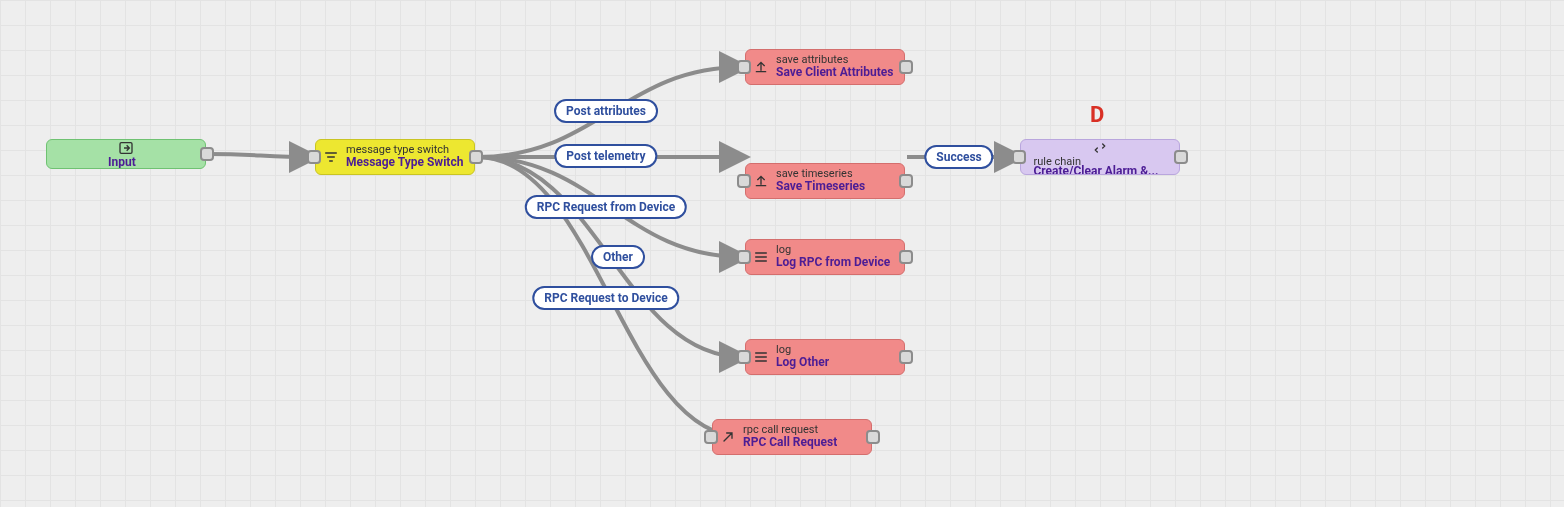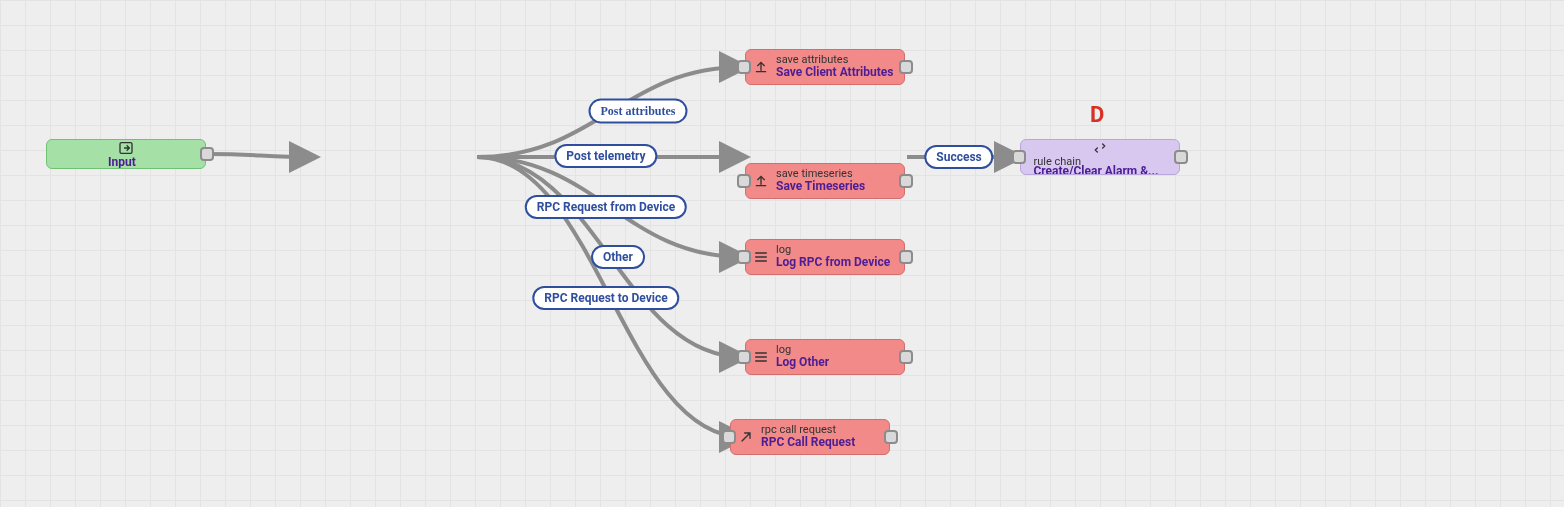--- a/index.html
+++ b/index.html
@@ -126,20 +126,33 @@
         <rect x="3" y="4" width="18" height="16" rx="2"></rect>
           <path d="M9 12h8M13 8l4 4-4 4"></path>
       </svg>
     </div>
     <div class="texts">
       <span class="name">Input</span>
     </div>
     <div class="port out"></div>
   </div>
 
+  <div class="node yellow" id="n-switch" style="left: 315px; top: 139px; width: 160px; height: 36px;">
+    <div class="icon">
+      <svg width="16" height="16" viewBox="0 0 24 24" fill="none" stroke="#333" stroke-width="2" stroke-linecap="round">
+        <path d="M4 6h16M7 12h10M10 18h4"></path>
+      </svg>
+    </div>
+    <div class="texts">
+      <span class="type">message type switch</span>
+      <span class="name">Message Type Switch</span>
+    </div>
+    <div class="port in"></div>
+    <div class="port out"></div>
+  </div>
 
   <div class="node red" id="n-save_attr" style="left: 745px; top: 49px; width: 160px; height: 36px;">
     <div class="icon">
       <svg width="16" height="16" viewBox="0 0 24 24" fill="none" stroke="#333" stroke-width="2" stroke-linecap="round">
         <path d="M12 17V5M7 10l5-5 5 5M5 19h14"></path>
       </svg>
     </div>
     <div class="texts">
       <span class="type">save attributes</span>
       <span class="name">Save Client Attributes</span>
@@ -183,21 +196,21 @@
       </svg>
     </div>
     <div class="texts">
       <span class="type">log</span>
       <span class="name">Log Other</span>
     </div>
     <div class="port in"></div>
     <div class="port out"></div>
   </div>
 
-  <div class="node red" id="n-rpc_call" style="left: 730px; top: 419px; width: 160px; height: 36px;">
+  <div class="node red" id="n-rpc_call" style="left: 712px; top: 419px; width: 160px; height: 36px;">
     <div class="icon">
       <svg width="16" height="16" viewBox="0 0 24 24" fill="none" stroke="#333" stroke-width="2" stroke-linecap="round">
         <path d="M6 18L18 6M10 6h8v8"></path>
       </svg>
     </div>
     <div class="texts">
       <span class="type">rpc call request</span>
       <span class="name">RPC Call Request</span>
     </div>
     <div class="port in"></div>
@@ -211,19 +224,19 @@
       </svg>
     </div>
     <div class="texts">
       <span class="type">rule chain</span>
       <span class="name">Create/Clear Alarm &amp;...</span>
     </div>
     <div class="port in"></div>
     <div class="port out"></div>
   </div>
 
-<div class="edge-label" style="left: 638px; top: 111px; font-family: Liberation Serif, serif;">Post attributes</div>
+<div class="edge-label" style="left: 606px; top: 111px;">Post attributes</div>
     <div class="edge-label" style="left: 606px; top: 156px;">Post telemetry</div>
     <div class="edge-label" style="left: 606px; top: 207px;">RPC Request from Device</div>
     <div class="edge-label" style="left: 586px; top: 257px; margin-left: 32px;">Other</div>
     <div class="edge-label" style="left: 606px; top: 298px;">RPC Request to Device</div>
     <div class="edge-label" style="left: 959px; top: 157px;">Success</div>
   </div>
 
 </body></html>

